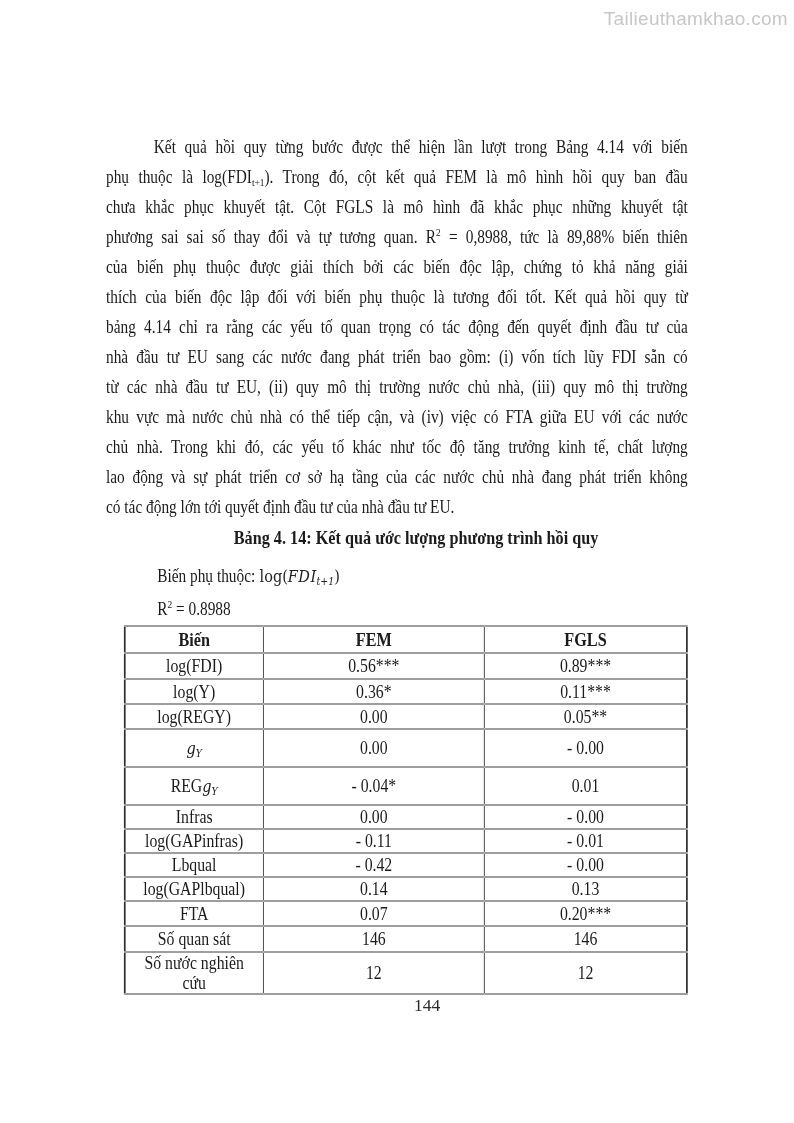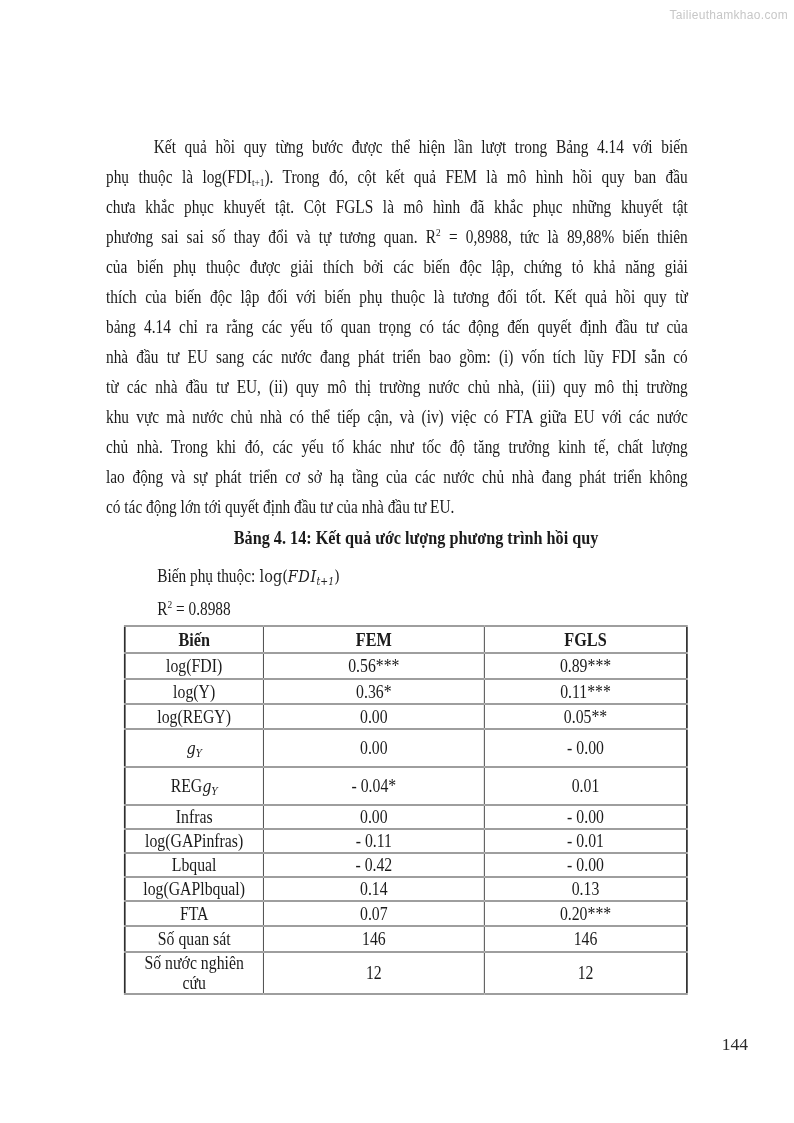--- a/index.html
+++ b/index.html
@@ -7,21 +7,21 @@
     position: relative;
     width: 794px; height: 1123px;
     background: #ffffff;
     overflow: hidden;
     font-family: "Liberation Serif", serif;
     color: #1b1b1b;
   }
   .watermark {
     position: absolute; top: 8px; right: 6px;
     font-family: "Liberation Sans", sans-serif;
-    font-size: 12px; color: #c7c7c7;
+    font-size: 19px; color: #c7c7c7;
     letter-spacing: 0.3px;
   }
   
   .content {
     position: absolute; left: 106px; top: 132px;
     width: 682px;
     transform: scaleX(0.853);
     transform-origin: 0 0;
   }
   .para { width: 682px; }
@@ -75,22 +75,22 @@
     text-align: center; vertical-align: middle;
     font-size: 18.5px;
     line-height: 20px;
   }
   .rtable th { font-weight: bold; font-size: 19px; }
   .h27 { height: 27px; } .h26 { height: 26px; } .h25 { height: 25px; }
   .h24 { height: 24px; } .h38 { height: 38px; } .h41 { height: 41px; }
   .mvar { font-family: "DejaVu Serif", serif; font-size: 17px; }
   .mvar sub, .msub { font-style: italic; }
   .pagenum {
-    position: absolute; top: 1034px; left: 106px; width: 642px;
-    text-align: right;
+    position: absolute; top: 995px; left: 106px; width: 642px;
+    text-align: center;
     font-size: 17.5px; color: #2a2a2a;
   }
 </style>
 </head>
 <body>
 
 <div class="page">
 
   <div class="watermark">Tailieuthamkhao.com</div>
 

